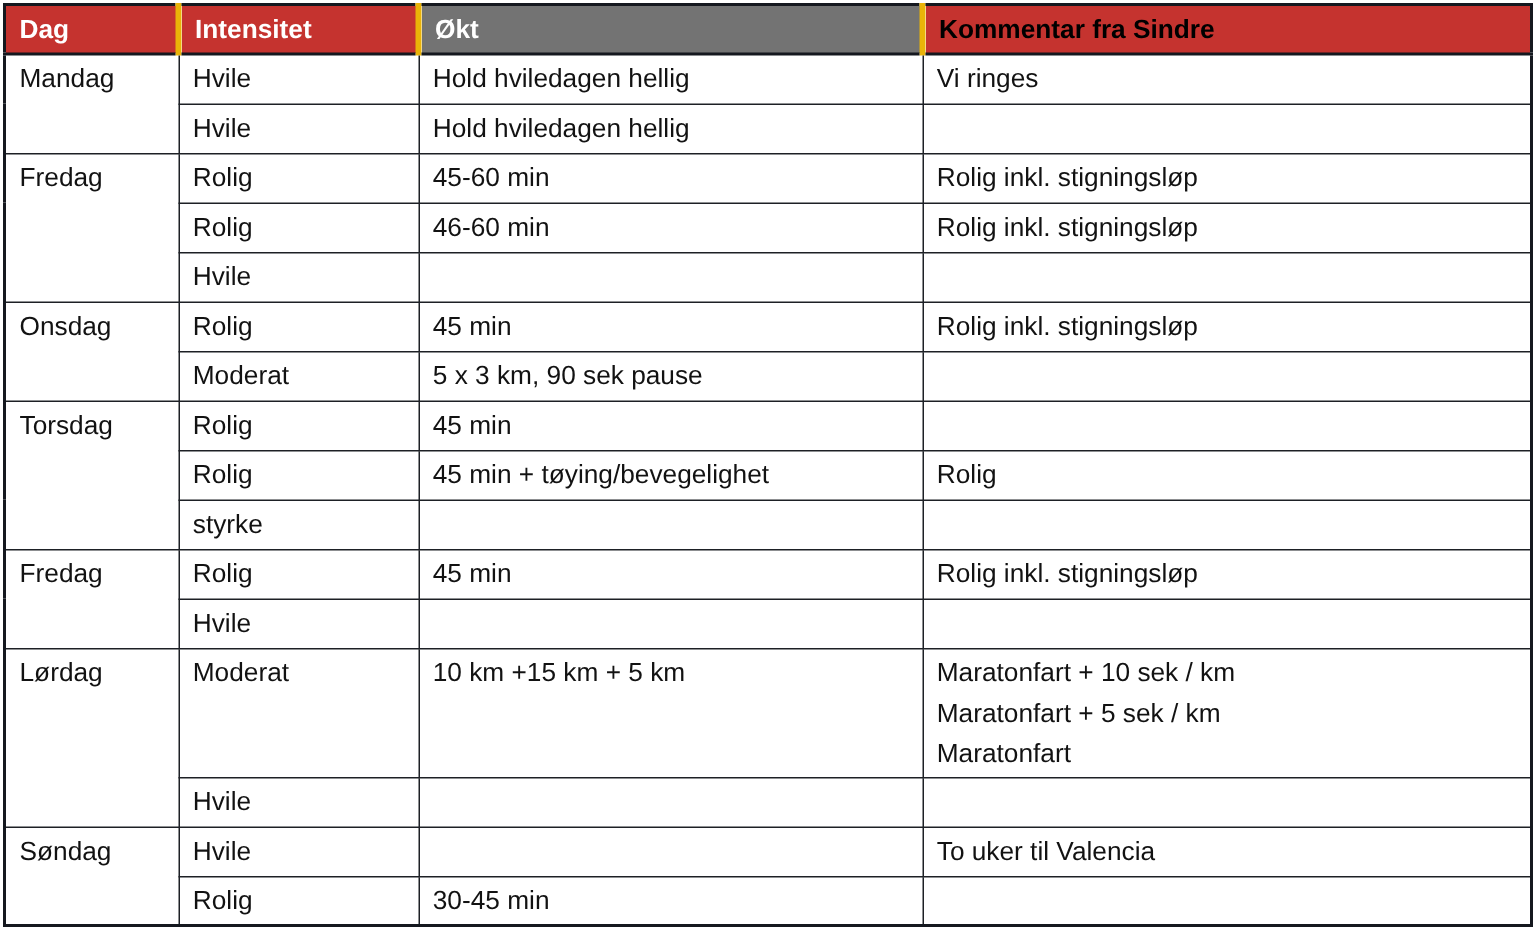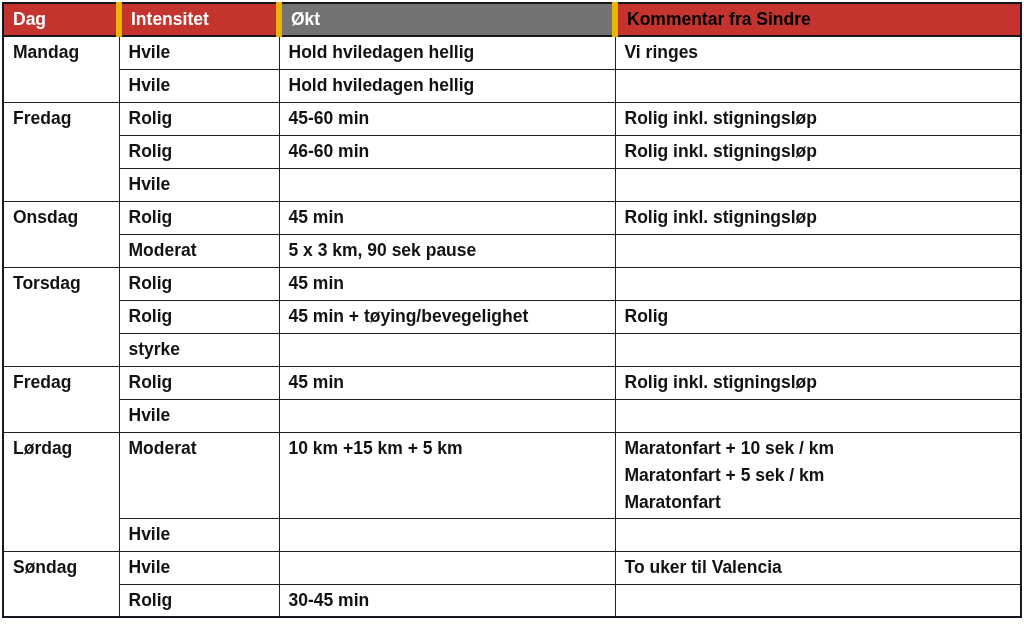--- a/index.html
+++ b/index.html
@@ -40,28 +40,27 @@
   }
 
   table.training thead th {
     color: #ffffff;
     font-weight: bold;
     border-bottom: 2px solid #15181f;
     border-top: 1px solid #15181f;
     height: 33px;
   }
   table.training thead th + th {
-    border-left: 6px solid #eab308;
+    border-left: 4px solid #eab308;
   }
 
   table.training tbody td {
     border: 1px solid #1d2025;
     color: #121212;
     background: #ffffff;
-    font-weight: bold;
   }
   table.training tbody td.day-cell {
     font-size: 17.5px;
   }
 </style>
 </head>
 <body>
 
 <div class="page">
   <table class="training">

